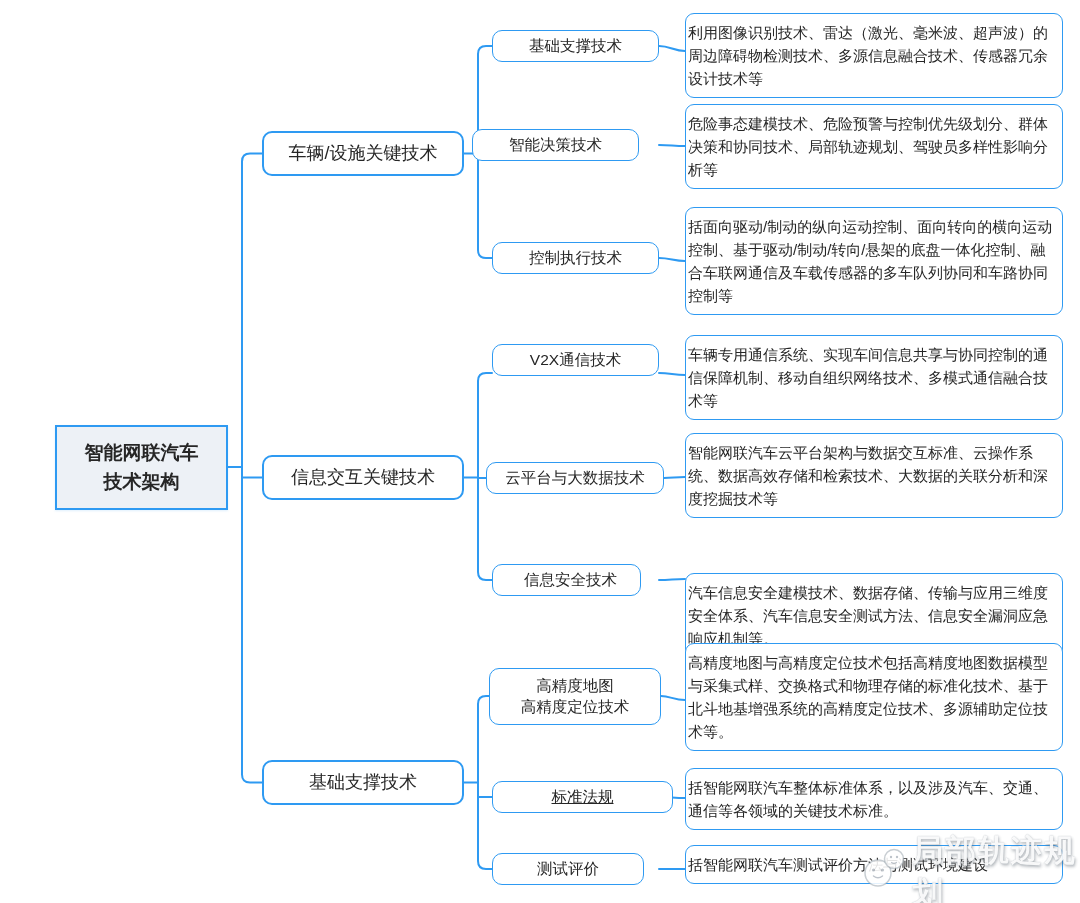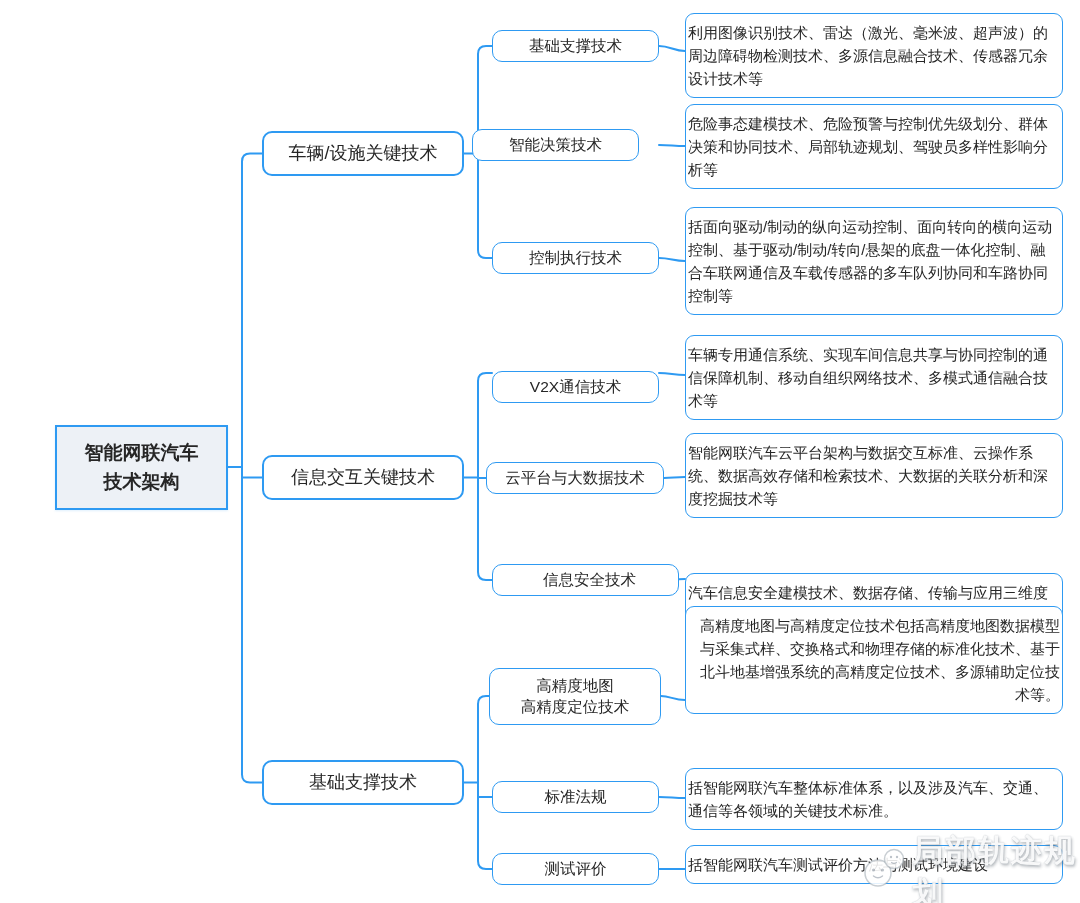--- a/index.html
+++ b/index.html
@@ -74,36 +74,36 @@
 技术架构</div>
 
   <div class="node branch" style="left:262px;top:131px;width:202px;height:45px;">车辆/设施关键技术</div>
   <div class="node branch" style="left:262px;top:455px;width:202px;height:45px;">信息交互关键技术</div>
   <div class="node branch" style="left:262px;top:760px;width:202px;height:45px;">基础支撑技术</div>
 
   <div class="node leaf" style="left:492px;top:30px;width:167px;height:32px;">基础支撑技术</div>
   <div class="node leaf" style="left:472px;top:129px;width:167px;height:32px;text-align:right;">智能决策技术</div>
   <div class="node leaf" style="left:492px;top:242px;width:167px;height:32px;">控制执行技术</div>
 
-  <div class="node leaf" style="left:492px;top:371px;width:167px;height:32px;">V2X通信技术</div>
+  <div class="node leaf" style="left:492px;top:344px;width:167px;height:32px;">V2X通信技术</div>
   <div class="node leaf" style="left:486px;top:462px;width:178px;height:32px;">云平台与大数据技术</div>
-  <div class="node leaf" style="left:492px;top:564px;width:187px;height:32px;padding-left:8px;">信息安全技术</div>
+  <div class="node leaf" style="left:492px;top:564px;width:149px;height:32px;padding-left:8px;">信息安全技术</div>
 
   <div class="node leaf" style="left:489px;top:668px;width:172px;height:57px;">高精度地图
 高精度定位技术</div>
-  <div class="node leaf" style="left:492px;top:781px;width:167px;height:32px;">标准法规</div>
-  <div class="node leaf" style="left:492px;top:853px;width:167px;height:32px;">测试评价</div>
+  <div class="node leaf" style="left:492px;top:781px;width:181px;height:32px;text-decoration:underline;">标准法规</div>
+  <div class="node leaf" style="left:492px;top:853px;width:152px;height:32px;">测试评价</div>
 
   <div class="desc" style="left:685px;top:13px;">利用图像识别技术、雷达（激光、毫米波、超声波）的周边障碍物检测技术、多源信息融合技术、传感器冗余设计技术等</div>
   <div class="desc" style="left:685px;top:104px;">危险事态建模技术、危险预警与控制优先级划分、群体决策和协同技术、局部轨迹规划、驾驶员多样性影响分析等</div>
   <div class="desc" style="left:685px;top:207px;">括面向驱动/制动的纵向运动控制、面向转向的横向运动控制、基于驱动/制动/转向/悬架的底盘一体化控制、融合车联网通信及车载传感器的多车队列协同和车路协同控制等</div>
   <div class="desc" style="left:685px;top:335px;">车辆专用通信系统、实现车间信息共享与协同控制的通信保障机制、移动自组织网络技术、多模式通信融合技术等</div>
   <div class="desc" style="left:685px;top:433px;">智能网联汽车云平台架构与数据交互标准、云操作系统、数据高效存储和检索技术、大数据的关联分析和深度挖掘技术等</div>
   <div class="desc" style="left:685px;top:537px;margin-top:36px;">汽车信息安全建模技术、数据存储、传输与应用三维度安全体系、汽车信息安全测试方法、信息安全漏洞应急响应机制等。</div>
-  <div class="desc" style="left:685px;top:606px;text-align:right;">高精度地图与高精度定位技术包括高精度地图数据模型与采集式样、交换格式和物理存储的标准化技术、基于北斗地基增强系统的高精度定位技术、多源辅助定位技术等。</div>
+  <div class="desc" style="left:685px;top:643px;">高精度地图与高精度定位技术包括高精度地图数据模型与采集式样、交换格式和物理存储的标准化技术、基于北斗地基增强系统的高精度定位技术、多源辅助定位技术等。</div>
   <div class="desc" style="left:685px;top:768px;">括智能网联汽车整体标准体系，以及涉及汽车、交通、通信等各领域的关键技术标准。</div>
   <div class="desc" style="left:685px;top:845px;">括智能网联汽车测试评价方法与测试环境建设</div>
 
   <div class="watermark">
     <span>
       <svg width="52" height="52" viewBox="0 0 52 52">
         <g fill="rgba(255,255,255,0.92)" stroke="rgba(150,160,170,0.55)" stroke-width="1.5">
           <circle cx="20" cy="29" r="13"></circle>
           <circle cx="36" cy="15" r="9.5"></circle>
         </g>

